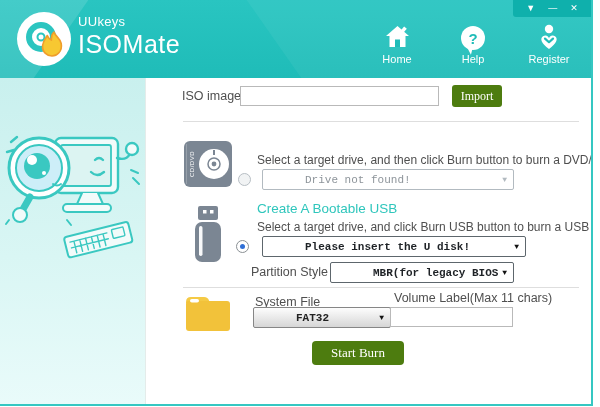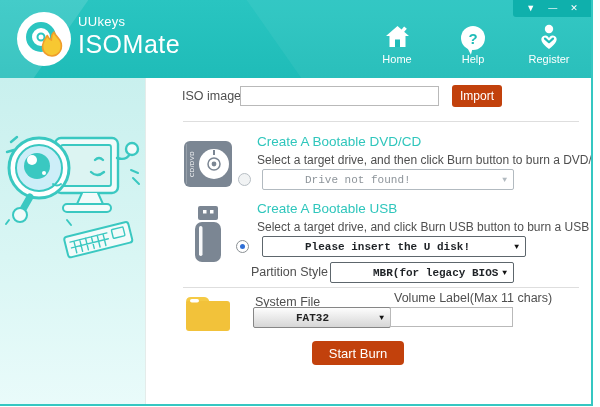--- a/index.html
+++ b/index.html
@@ -39,22 +39,22 @@
 
   
   .content{position:absolute;left:146px;top:78px;width:445px;height:326px;background:#fff;}
   .lbl{position:absolute;font-size:12.5px;color:#4f4f4f;}
   .divider{position:absolute;left:37px;width:396px;border-top:1px solid #dedede;}
   .ttl{position:absolute;font-size:13.5px;color:#2fc6bc;}
   .sub{position:absolute;font-size:12px;color:#4f4f4f;white-space:nowrap;}
 
   .txt-input{position:absolute;background:#fff;border:1px solid #b9b9b9;height:20px;
              font-size:12px;padding:0 4px;box-sizing:border-box;outline:none;}
-  .btn{position:absolute;background:#c2410c;color:#fff;border:none;border-radius:3px;
-       font-family:Liberation Sans, sans-serif;cursor:pointer;}
+  .btn{position:absolute;background:#4d7c0f;color:#fff;border:none;border-radius:3px;
+       font-family:Liberation Serif, serif;cursor:pointer;}
   .btn-import{left:306px;top:7px;width:50px;height:22px;font-size:12px;}
   .btn-start{left:166px;top:263px;width:92px;height:24px;font-size:13px;border-radius:4px;}
 
   .radio{position:absolute;width:13px;height:13px;border-radius:50%;box-sizing:border-box;}
   .radio.off{border:1px solid #b7bec4;background:#f1f3f4;}
   .radio.on{border:1px solid #8a9094;background:#fff;}
   .radio.on::after{content:"";position:absolute;left:3px;top:3px;width:5px;height:5px;
                    border-radius:50%;background:#2f6fd6;}
 
   .combo{position:absolute;height:21px;box-sizing:border-box;background:#fff;border-radius:2px;
@@ -184,21 +184,20 @@
 
     <div class="dvd-badge">
       <div class="dvd-strip">CD/DVD</div>
       <svg width="48" height="46" viewBox="0 0 48 46" style="position:absolute;left:0;top:0;">
         <circle cx="30" cy="23" r="15" fill="#fff"></circle>
         <circle cx="30" cy="23" r="6" fill="none" stroke="#7b8693" stroke-width="1.5"></circle>
         <circle cx="30" cy="23" r="2.4" fill="#7b8693"></circle>
         <rect x="29" y="9" width="2" height="5" fill="#7b8693"></rect>
       </svg>
     </div>
-    <div class="ttl" style="left:111px;top:56px;">Create A Bootable DVD/CD</div>
     <div class="sub" style="left:111px;top:75px;">Select a target drive, and then click Burn button to burn a DVD/CD</div>
     <span class="radio off" style="left:92px;top:95px;"></span>
     <div class="combo disabled" style="left:116px;top:91px;width:252px;">
       <span class="ctext">Drive not found!</span>
       <span class="carrow">▼</span>
     </div>
 
     <svg style="position:absolute;left:45px;top:128px;" width="34" height="58" viewBox="0 0 34 58">
       <rect x="7" y="0" width="20" height="14" rx="2" fill="#7b8693"></rect>
       <rect x="12" y="4" width="3.5" height="3.5" fill="#fff"></rect>

